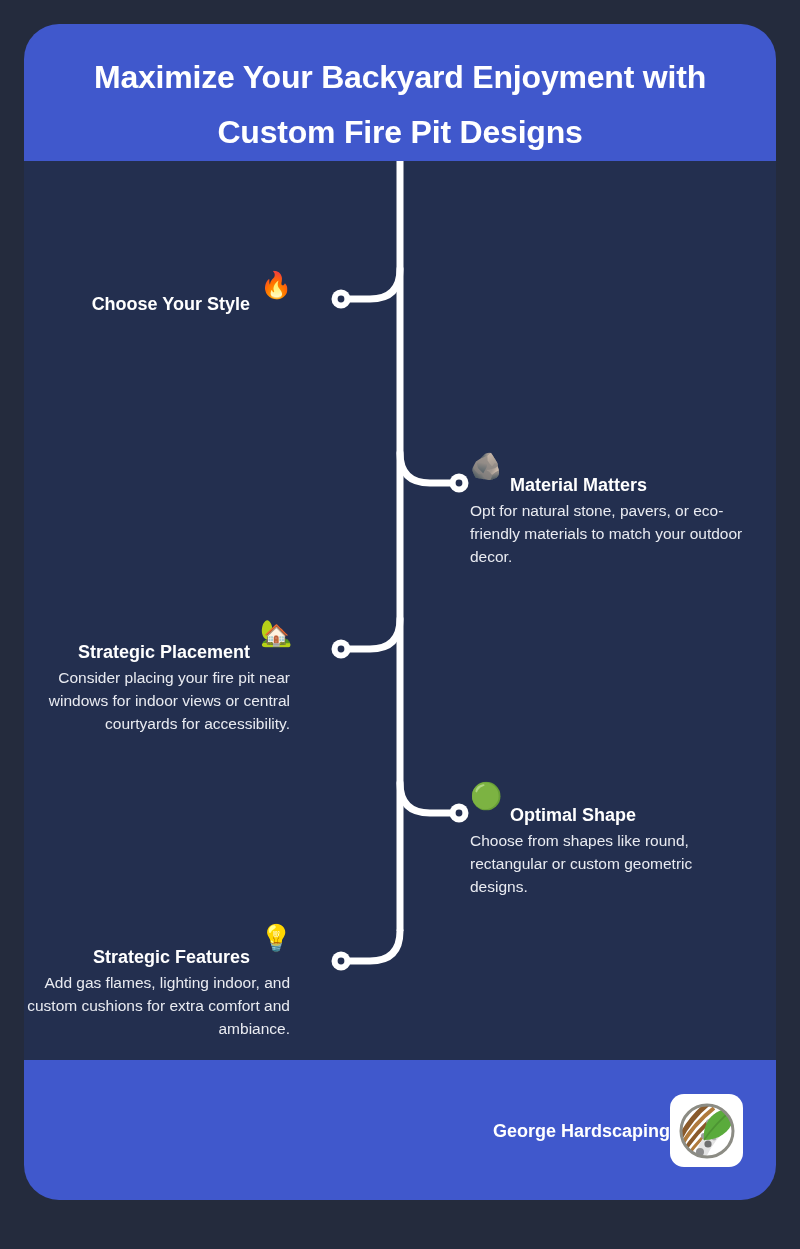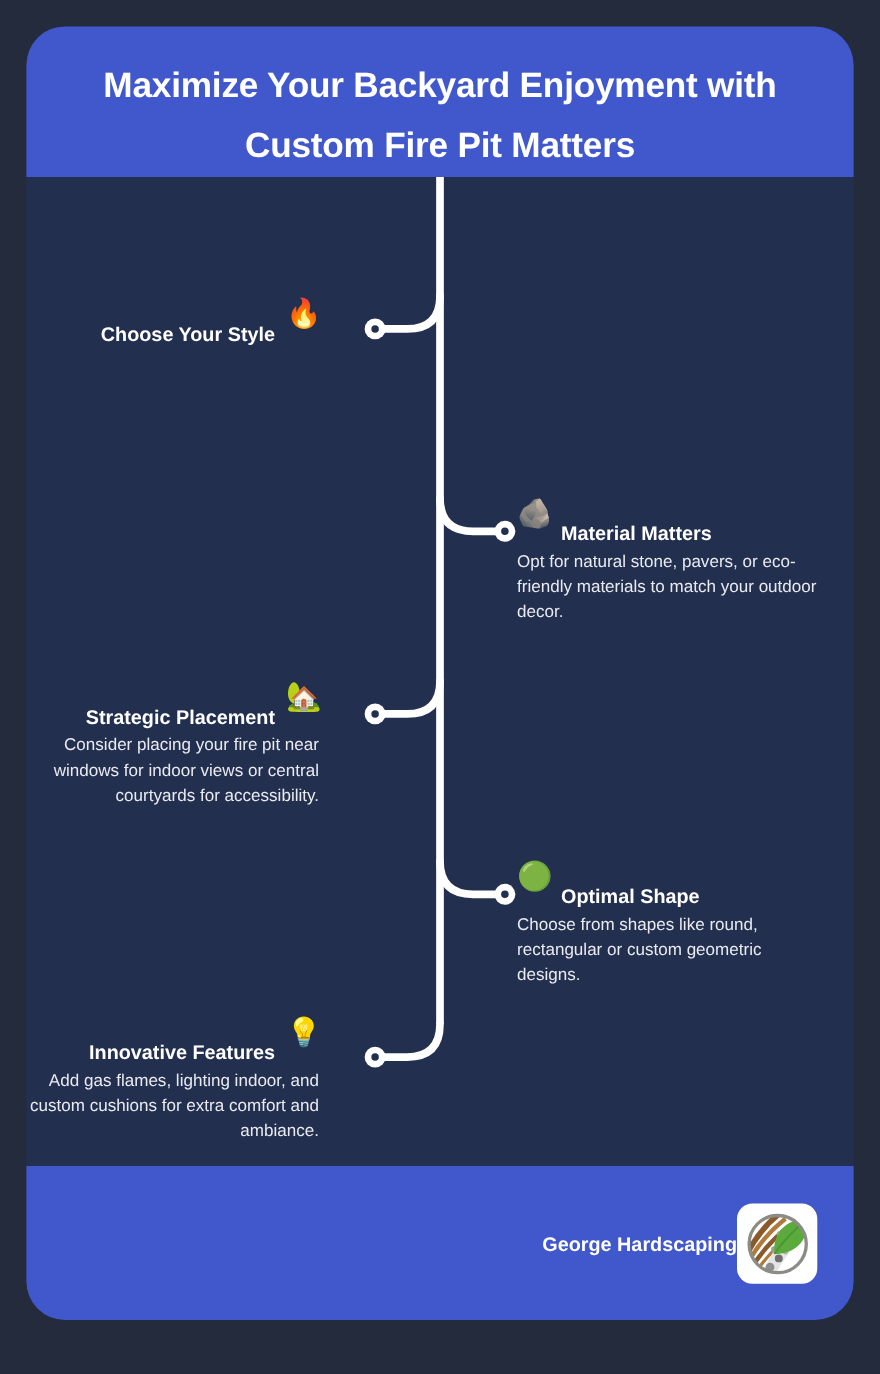--- a/index.html
+++ b/index.html
@@ -159,21 +159,21 @@
   }
 </style>
 </head>
 <body>
 
 <div class="infographic">
 
   <div class="header">
     <div class="header-title">
       <div>Maximize Your Backyard Enjoyment with</div>
-      <div>Custom Fire Pit Matters</div>
+      <div>Custom Fire Pit Designs</div>
     </div>
   </div>
 
   <div class="body-panel"></div>
 
   <svg class="connectors" viewBox="0 0 752 899" width="752" height="899">
 
     <path d="M 376,0 L 376,770" stroke="#ffffff" stroke-width="7" fill="none" stroke-linecap="butt"></path>
 
     <path d="M 376,108 Q 376,138 346,138 L 322,138" stroke="#ffffff" stroke-width="7" fill="none" stroke-linecap="round"></path>
@@ -229,21 +229,21 @@
     <div class="step-head">
       <span class="step-emoji">🟢</span>
       <span class="step-title">Optimal Shape</span>
     </div>
     <div class="step-desc">Choose from shapes like round, rectangular or custom geometric designs.</div>
   </div>
 
   <div class="step step-left" style="left:-24px; top:885px; width:290px;">
     <div class="step-head">
       <span class="step-emoji">💡</span>
-      <span class="step-title">Innovative Features</span>
+      <span class="step-title">Strategic Features</span>
     </div>
     <div class="step-desc">Add gas flames, lighting indoor, and custom cushions for extra comfort and ambiance.</div>
   </div>
 
   <div class="footer">
     <div class="footer-inner">
       <div class="footer-text">
         <div class="footer-brand">George Hardscaping</div>
       </div>
       <div class="footer-logo">

